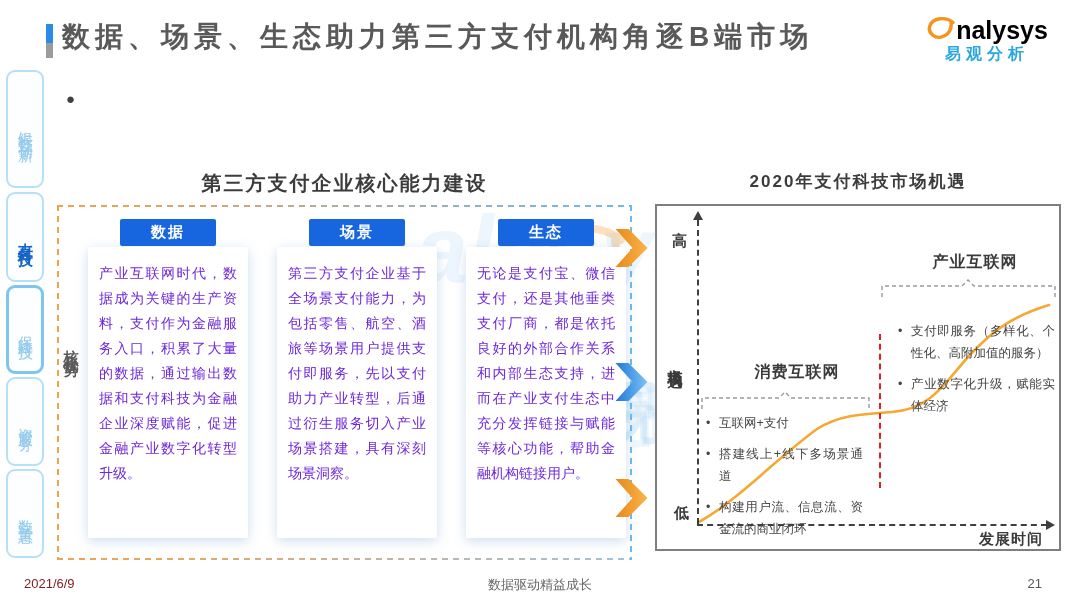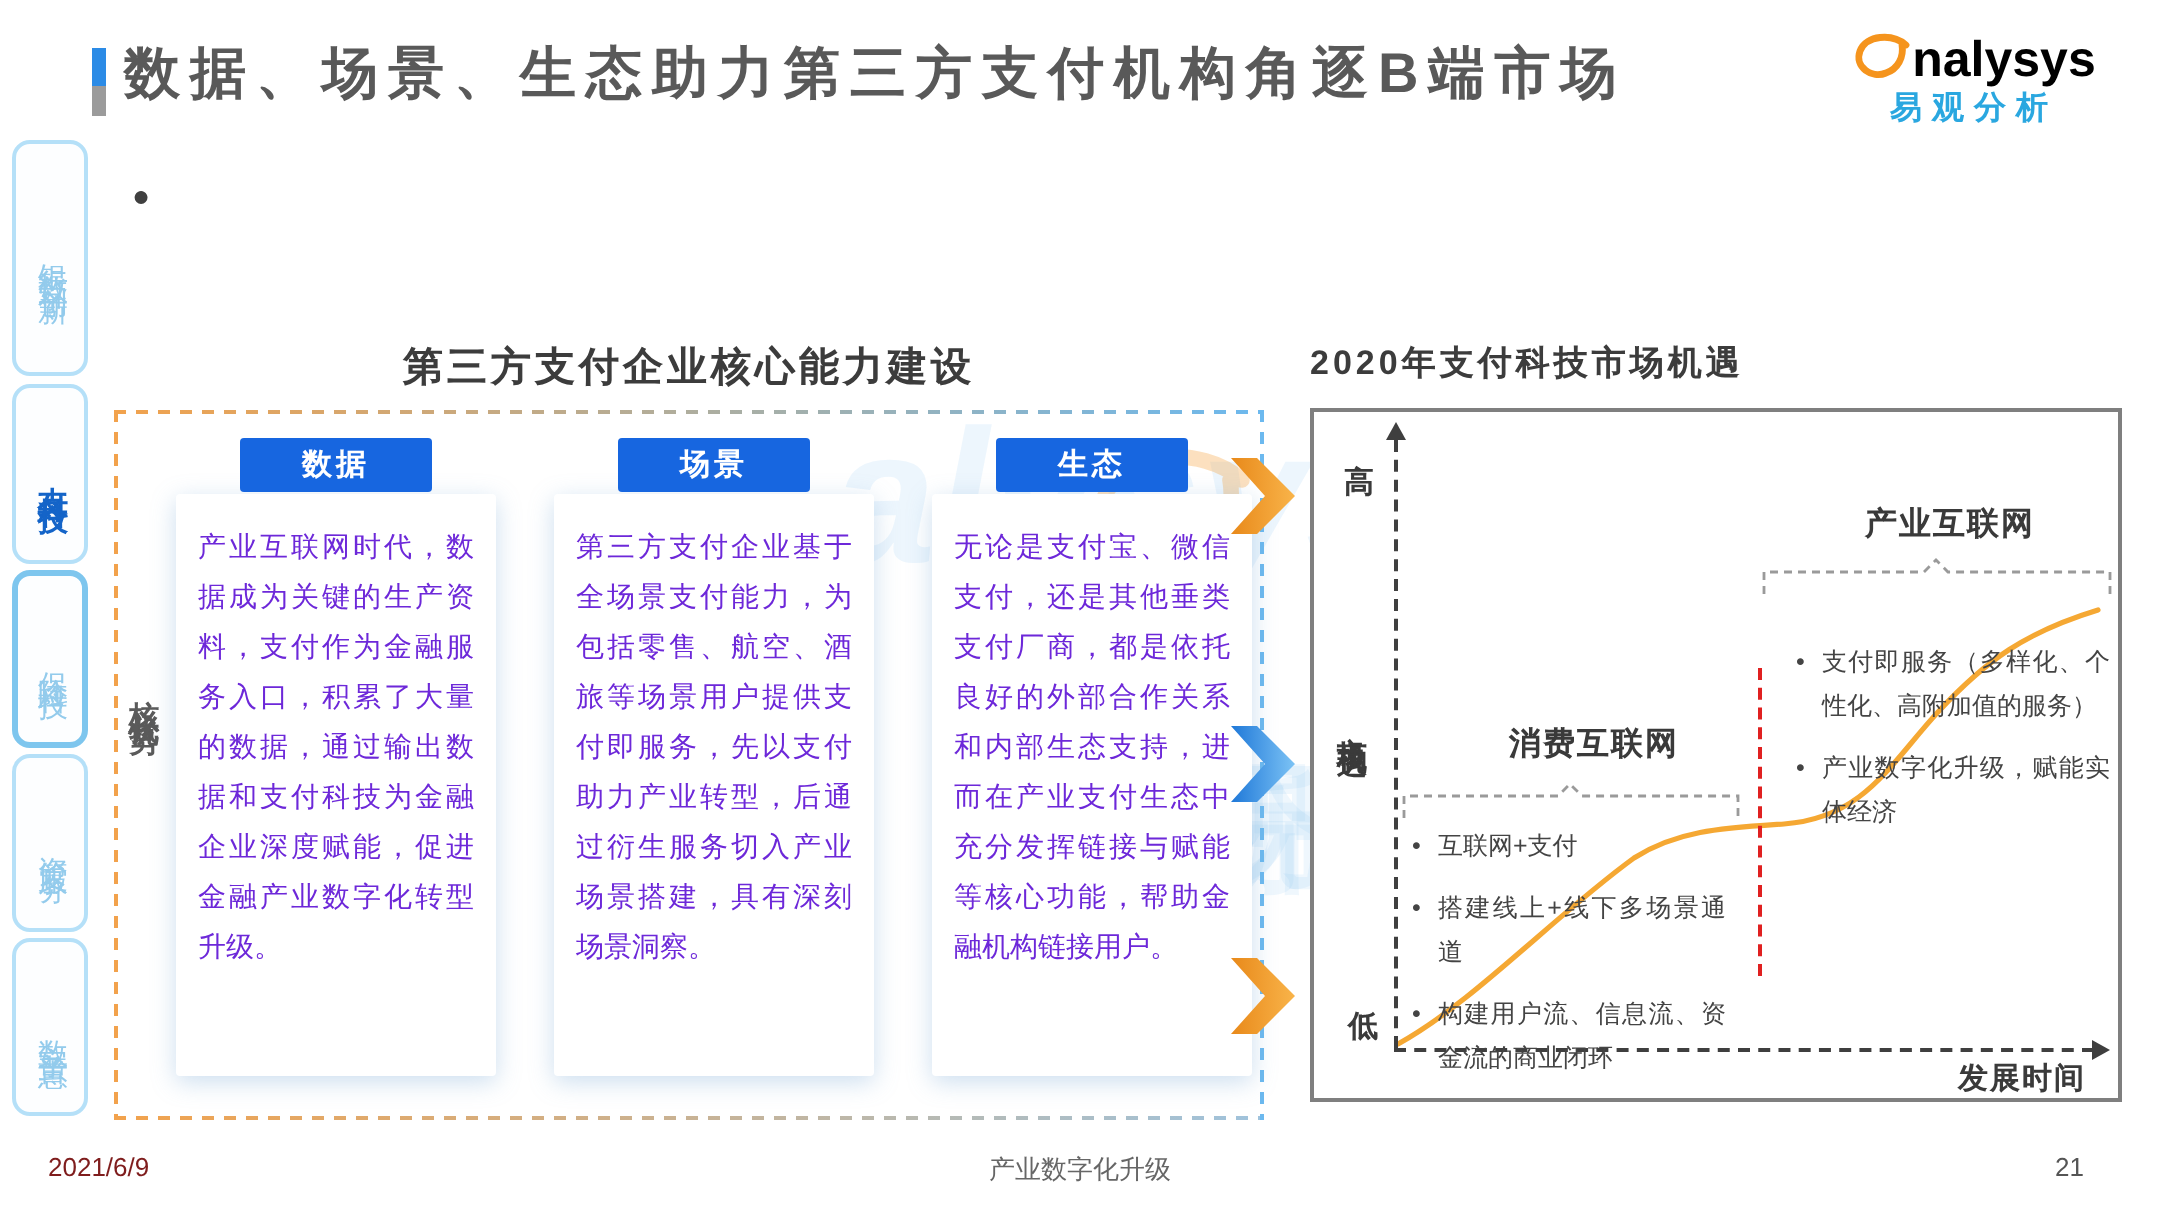--- a/index.html
+++ b/index.html
@@ -31,21 +31,21 @@
     position:absolute;left:6px;width:38px;background:#fdfeff;border:2px solid #b5e0f8;
     border-radius:9px;display:flex;align-items:center;justify-content:center;
     writing-mode:vertical-lr;text-orientation:upright;font-size:15px;color:#93cbec;
     letter-spacing:3px;cursor:pointer;
   }
   .tab.active{color:#1464c8;font-weight:bold;}
   .tab.thick{border-width:3px;border-color:#7ec6ee;}
   
   .lp-title{position:absolute;left:57px;top:170px;width:575px;text-align:center;
     font-size:20px;font-weight:bold;color:#3c3c3c;letter-spacing:2px;}
-  .rp-title{position:absolute;left:655px;top:170px;width:406px;
+  .rp-title{position:absolute;left:655px;top:170px;width:406px;text-align:center;
     font-size:17px;font-weight:bold;color:#3c3c3c;letter-spacing:2px;}
   
   .dbox{position:absolute;left:57px;top:205px;width:575px;height:355px;}
   .dbox .edge{position:absolute;}
   .dbox .e-top{left:0;top:0;right:0;height:2px;
     background:linear-gradient(90deg,#f2a24c,#6cb9ef);
     -webkit-mask:repeating-linear-gradient(90deg,#000 0 6px,transparent 6px 11px);
             mask:repeating-linear-gradient(90deg,#000 0 6px,transparent 6px 11px);}
   .dbox .e-bottom{left:0;bottom:0;right:0;height:2px;
     background:linear-gradient(90deg,#f2a24c,#9fc3dd);
@@ -229,16 +229,16 @@
     <svg class="bk bk-industry" width="176" height="20">
       <path d="M1 19 V8 H81 L87 2 L93 8 H174 V19" fill="none" stroke="#9a9a9a" stroke-width="1.4" stroke-dasharray="4 3"></path>
     </svg>
     <div class="blist blist-industry">
       <div class="bullet-item">支付即服务（多样化、个性化、高附加值的服务）</div>
       <div class="bullet-item">产业数字化升级，赋能实体经济</div>
     </div>
   </div>
 
   <div class="f-date">2021/6/9</div>
-  <div class="f-motto">产业数字化升级</div>
+  <div class="f-motto">数据驱动精益成长</div>
   <div class="f-page">21</div>
 
 </div>
 
 </body></html>

